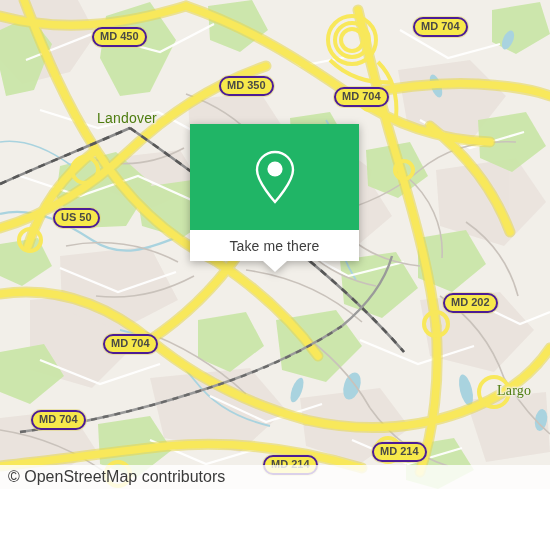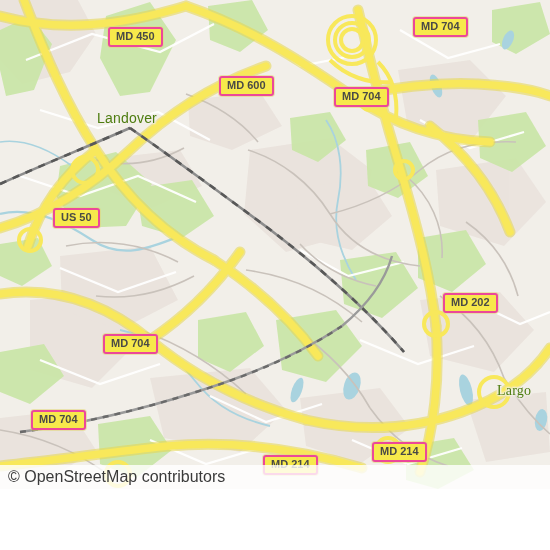--- a/index.html
+++ b/index.html
@@ -26,22 +26,22 @@
       1px 0 2px #f2efe9, -1px 0 2px #f2efe9,
       0 1px 2px #f2efe9, 0 -1px 2px #f2efe9,
       1px 1px 2px #f2efe9, -1px -1px 2px #f2efe9;
     letter-spacing:.2px;
   }
 
   
   .shield{
     position:absolute;
     background:#f7e94b;
-    border:2px solid #ec4899;
-    border-radius:3px;
+    border:2px solid #4c1d95;
+    border-radius:10px;
     color:#4a4a46;
     font-family:"Liberation Sans", sans-serif;
     font-size:11px;font-weight:bold;
     padding:1px 6px 2px 6px;
     line-height:13px;
     white-space:nowrap;
     box-shadow:0 0 0 1px rgba(225,215,120,.55);
   }
 
   
@@ -257,29 +257,41 @@
         <path d="M0,184 C40,166 84,148 130,128" stroke="#585858" stroke-width="2.6" fill="none" stroke-dasharray="7 7"></path>
         <path d="M20,432 C80,424 140,410 196,392 C254,374 300,354 342,326" stroke="#9a9a9a" stroke-width="2.4" fill="none"></path>
         <path d="M20,432 C80,424 140,410 196,392 C254,374 300,354 342,326" stroke="#6a6a6a" stroke-width="2.4" fill="none" stroke-dasharray="6 6"></path>
         <path d="M342,326 C366,306 384,284 392,256" stroke="#9a9a9a" stroke-width="2.4" fill="none"></path>
       </g>
     </svg>
 
     <div class="place-label" style="left:97px;top:110px;">Landover</div>
     <div class="place-label" style="left:497px;top:383px;font-family:Liberation Serif, serif;">Largo</div>
 
-    <div class="shield" style="left:108px;top:27px;">MD 450</div>
+    <div class="shield" style="left:92px;top:27px;">MD 450</div>
     <div class="shield" style="left:413px;top:17px;">MD 704</div>
-    <div class="shield" style="left:219px;top:76px;">MD 600</div>
+    <div class="shield" style="left:219px;top:76px;">MD 350</div>
     <div class="shield" style="left:334px;top:87px;">MD 704</div>
     <div class="shield" style="left:53px;top:208px;text-align:center;">US 50</div>
     <div class="shield" style="left:443px;top:277px;margin-top:16px;">MD 202</div>
     <div class="shield" style="left:103px;top:334px;">MD 704</div>
     <div class="shield" style="left:31px;top:410px;">MD 704</div>
     <div class="shield" style="left:263px;top:455px;">MD 214</div>
     <div class="shield" style="left:372px;top:442px;">MD 214</div>
 
+    <div class="popup">
+      <div class="popup-head">
+        <svg width="44" height="56" viewBox="0 0 44 56">
+          <path d="M22 3 C12 3 4 11 4 21 C4 33 22 53 22 53 C22 53 40 33 40 21 C40 11 32 3 22 3 Z" fill="none" stroke="#ffffff" stroke-width="2.4"></path>
+          <circle cx="22" cy="20" r="7.6" fill="#ffffff"></circle>
+        </svg>
+      </div>
+      <div class="popup-foot">
+        <span class="popup-foot-label">Take me there</span>
+      </div>
+      <div class="popup-tail"></div>
+    </div>
 
     <div class="attrib">© OpenStreetMap contributors</div>
   </div>
 
 
 </div>
 
 </body></html>

